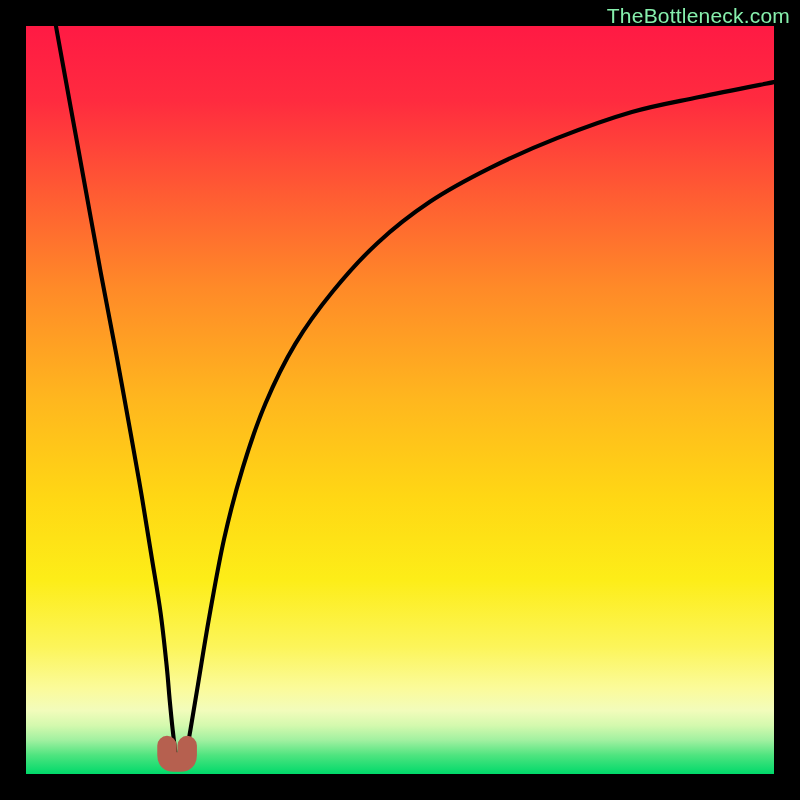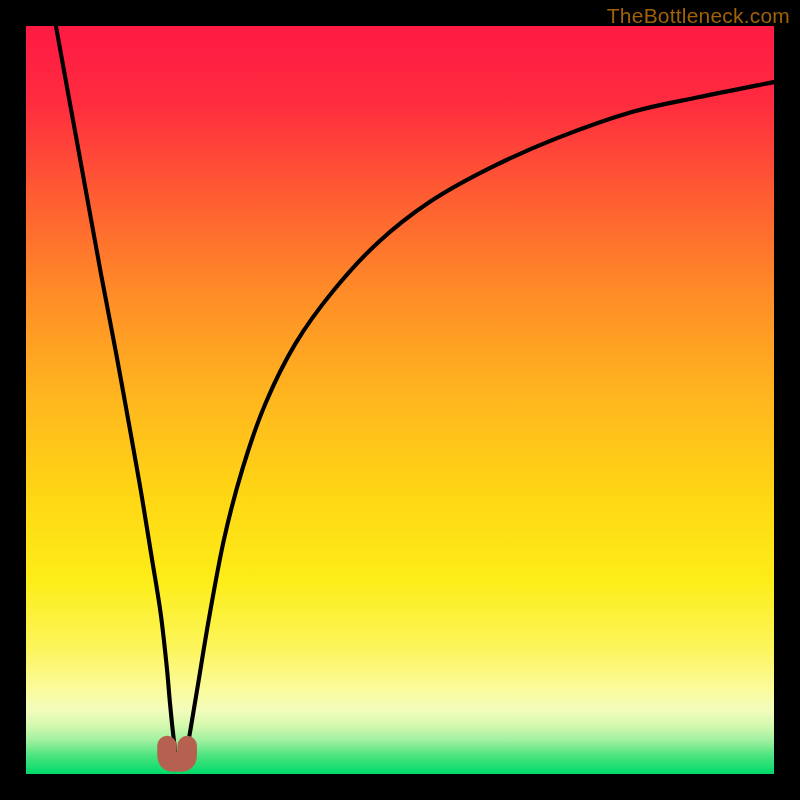--- a/index.html
+++ b/index.html
@@ -31,21 +31,21 @@
     position: absolute;
     left: 0;
     top: 0;
     width: 100%;
     height: 100%;
   }
   .watermark {
     position: absolute;
     top: 4px;
     right: 10px;
-    color: #a16207;
+    color: #86efac;
     font-size: 21px;
     font-weight: 500;
     letter-spacing: 0.2px;
   }
   svg.curve {
     position: absolute;
     left: 0;
     top: 0;
     width: 100%;
     height: 100%;

